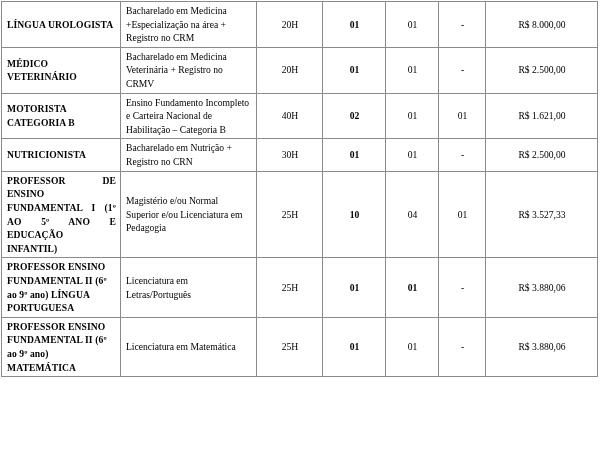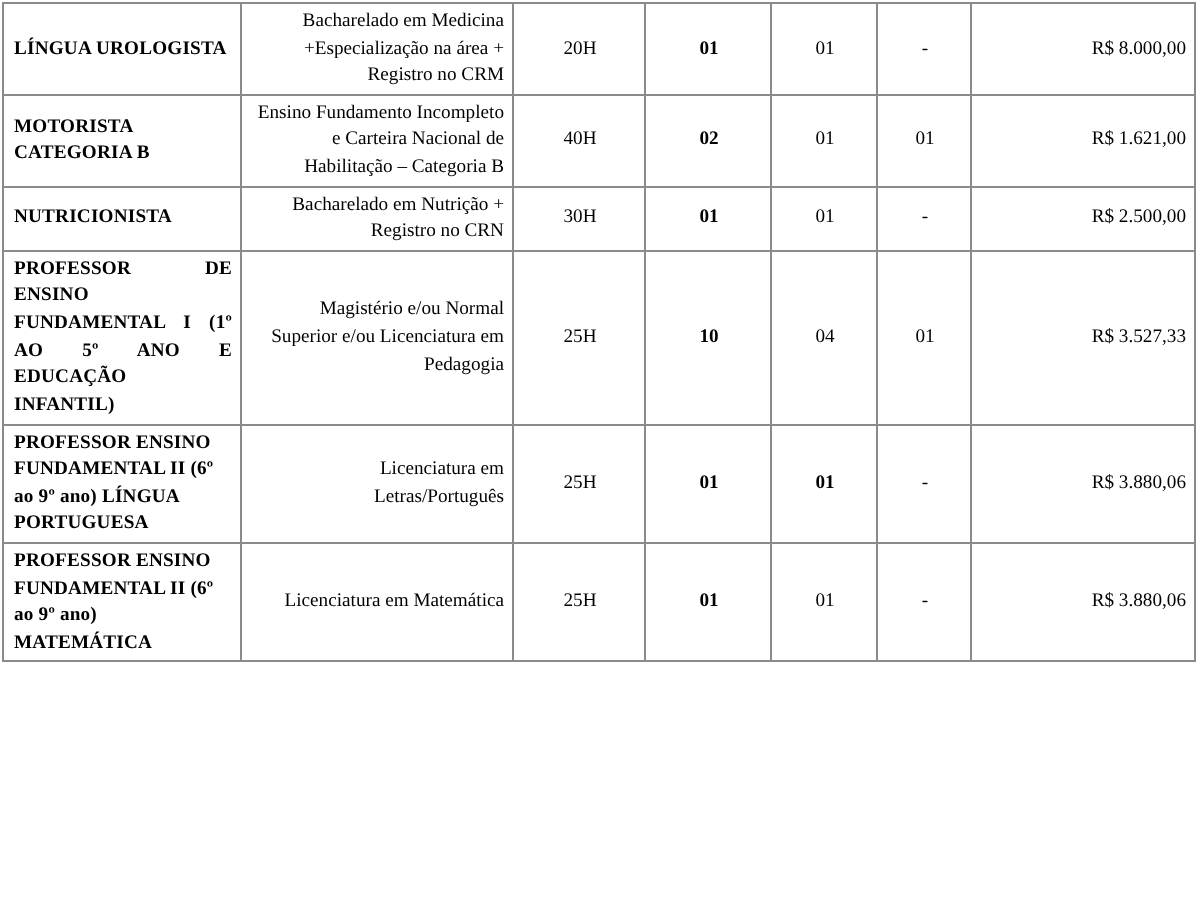--- a/index.html
+++ b/index.html
@@ -46,31 +46,31 @@
     font-size: 9.4px;
     letter-spacing: 0.1px;
     padding-left: 6px;
     padding-right: 6px;
   }
   .cargo.left {
     text-align: left;
     text-align-last: left;
   }
   .requisito {
-    text-align: right;
+    text-align: left;
     padding-left: 6px;
   }
   .num {
     text-align: center;
   }
   .num.bold {
     font-weight: bold;
   }
   .salario {
-    text-align: right;
+    text-align: center;
   }
   .top {
     vertical-align: top;
     padding-top: 3px;
   }
   .mid-top {
     vertical-align: top;
     padding-top: 3px;
   }
   .vbottom {
@@ -97,20 +97,29 @@
     <tr>
       <td class="cargo left">LÍNGUA UROLOGISTA</td>
       <td class="requisito">Bacharelado em Medicina +Especialização na área + Registro no CRM</td>
       <td class="num">20H</td>
       <td class="num bold">01</td>
       <td class="num">01</td>
       <td class="num">-</td>
       <td class="salario">R$ 8.000,00</td>
     </tr>
 
+    <tr>
+      <td class="cargo left">MÉDICO VETERINÁRIO</td>
+      <td class="requisito">Bacharelado em Medicina Veterinária + Registro no CRMV</td>
+      <td class="num">20H</td>
+      <td class="num bold">01</td>
+      <td class="num">01</td>
+      <td class="num">-</td>
+      <td class="salario">R$ 2.500,00</td>
+    </tr>
 
     <tr>
       <td class="cargo left">MOTORISTA CATEGORIA B</td>
       <td class="requisito">Ensino Fundamento Incompleto e Carteira Nacional de Habilitação – Categoria B</td>
       <td class="num">40H</td>
       <td class="num bold">02</td>
       <td class="num">01</td>
       <td class="num">01</td>
       <td class="salario">R$ 1.621,00</td>
     </tr>

